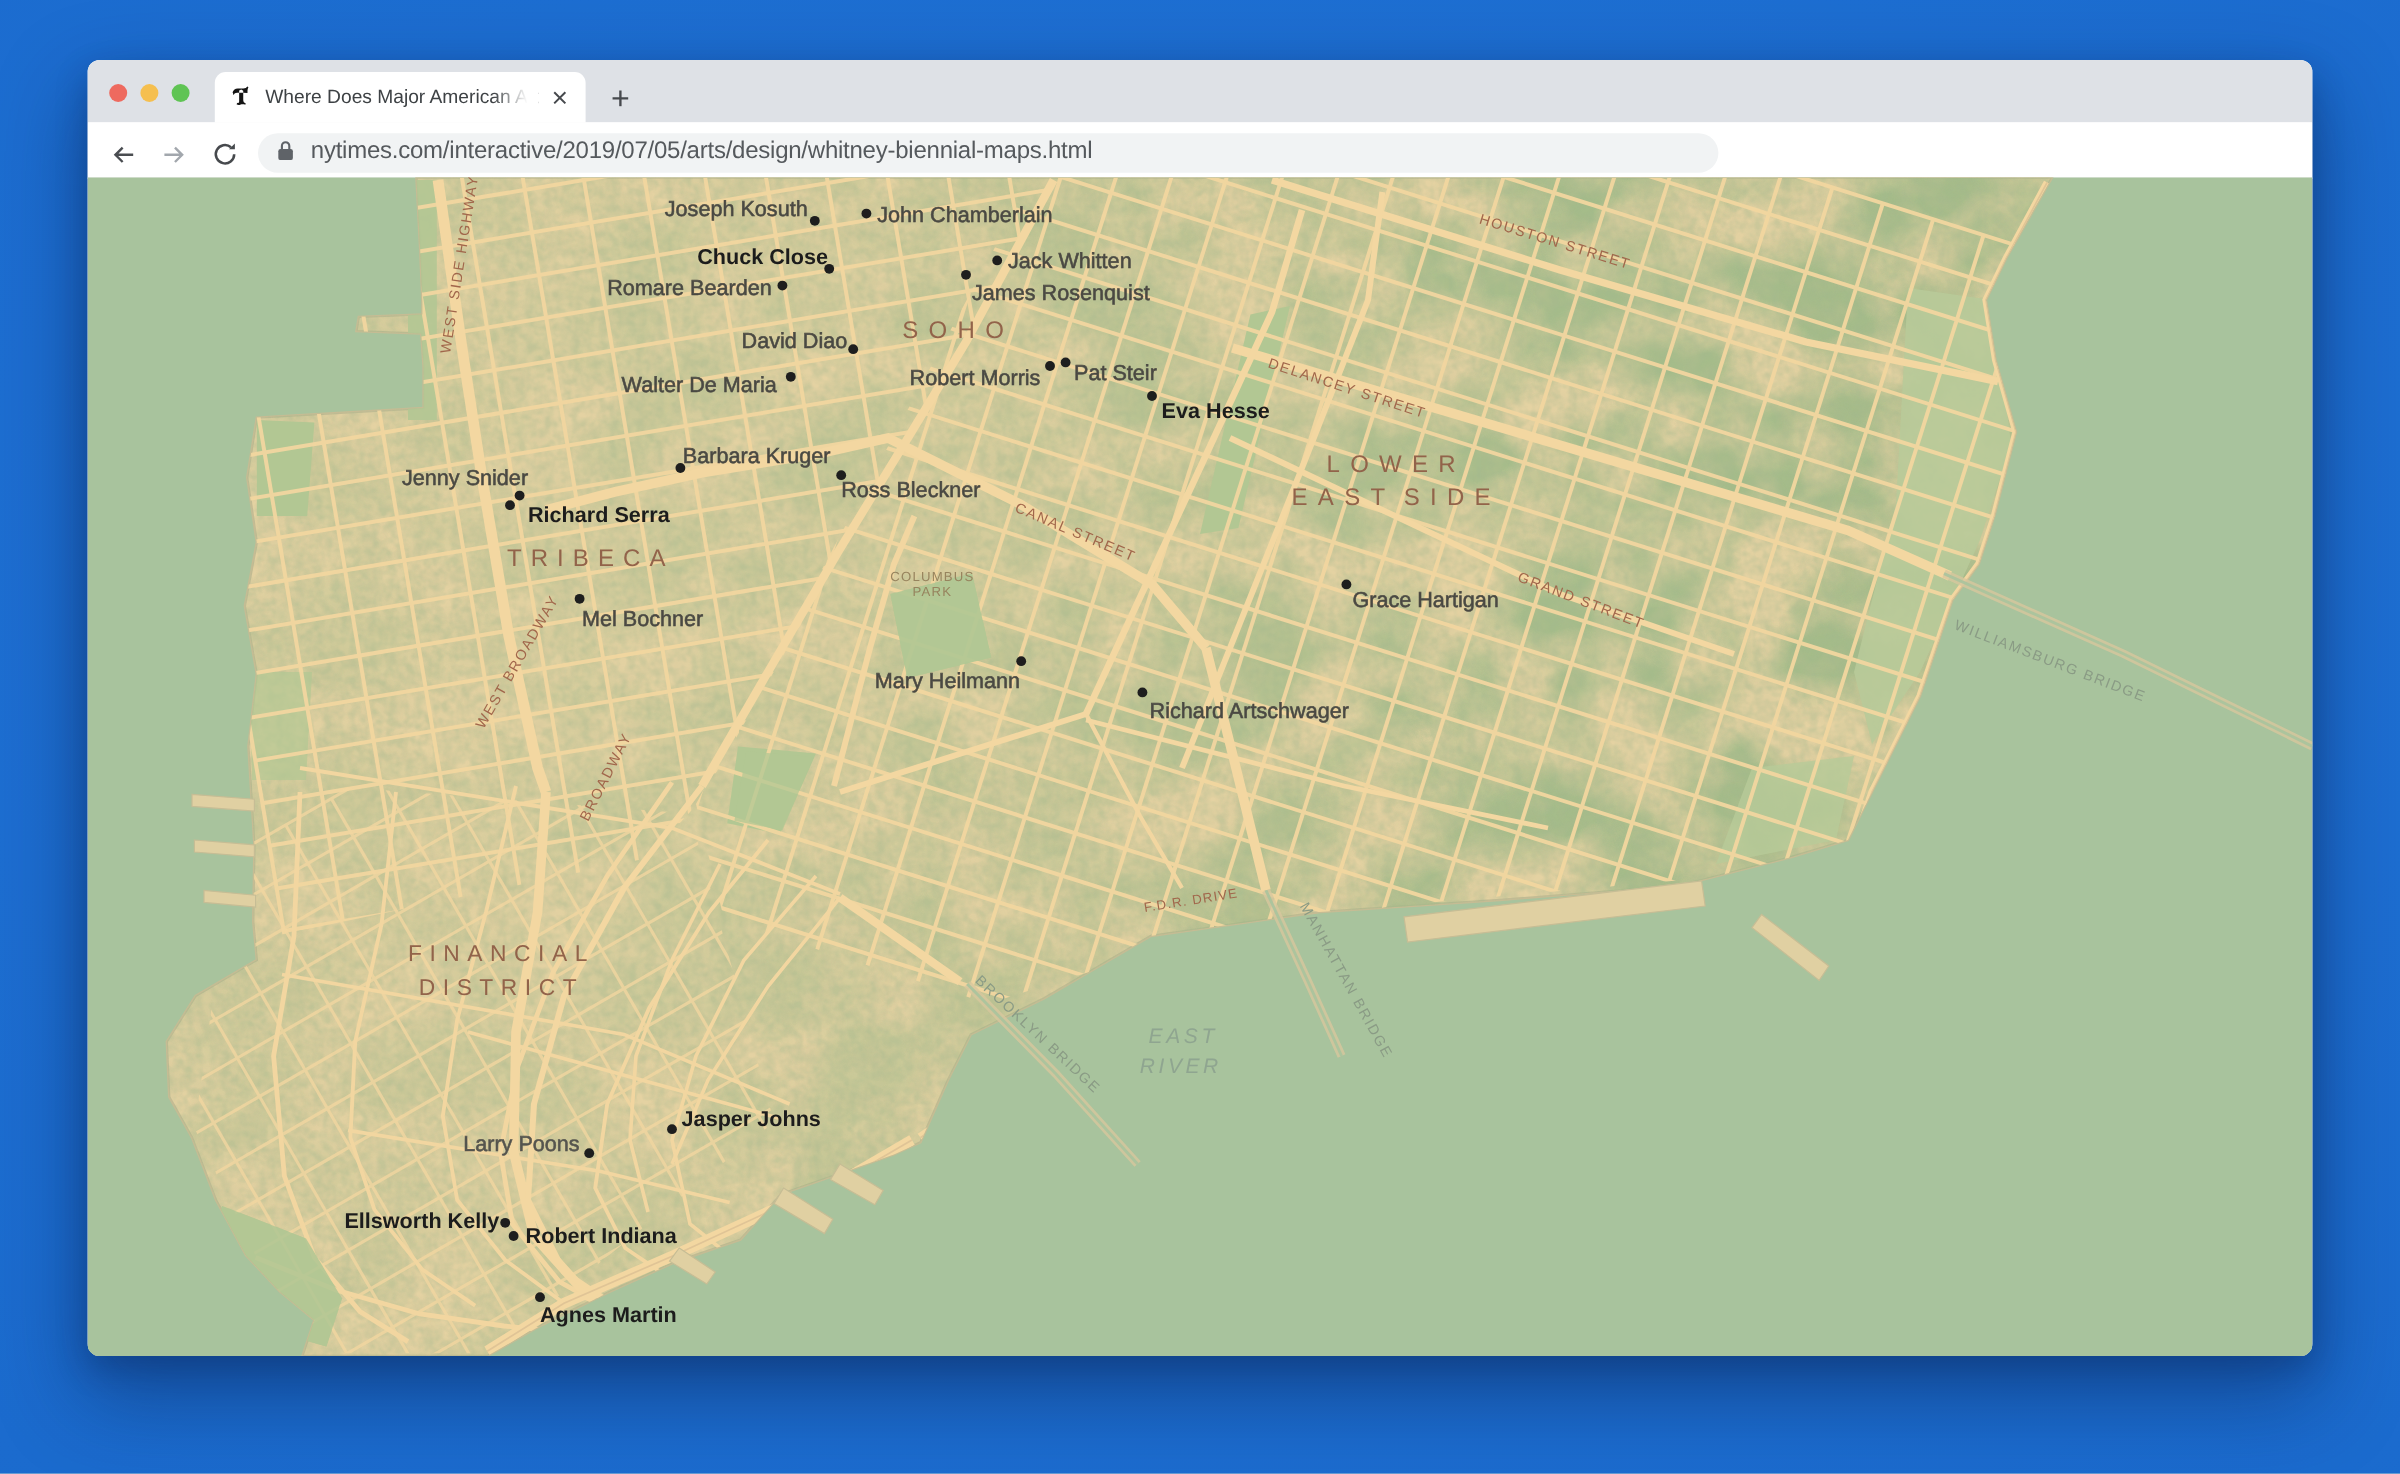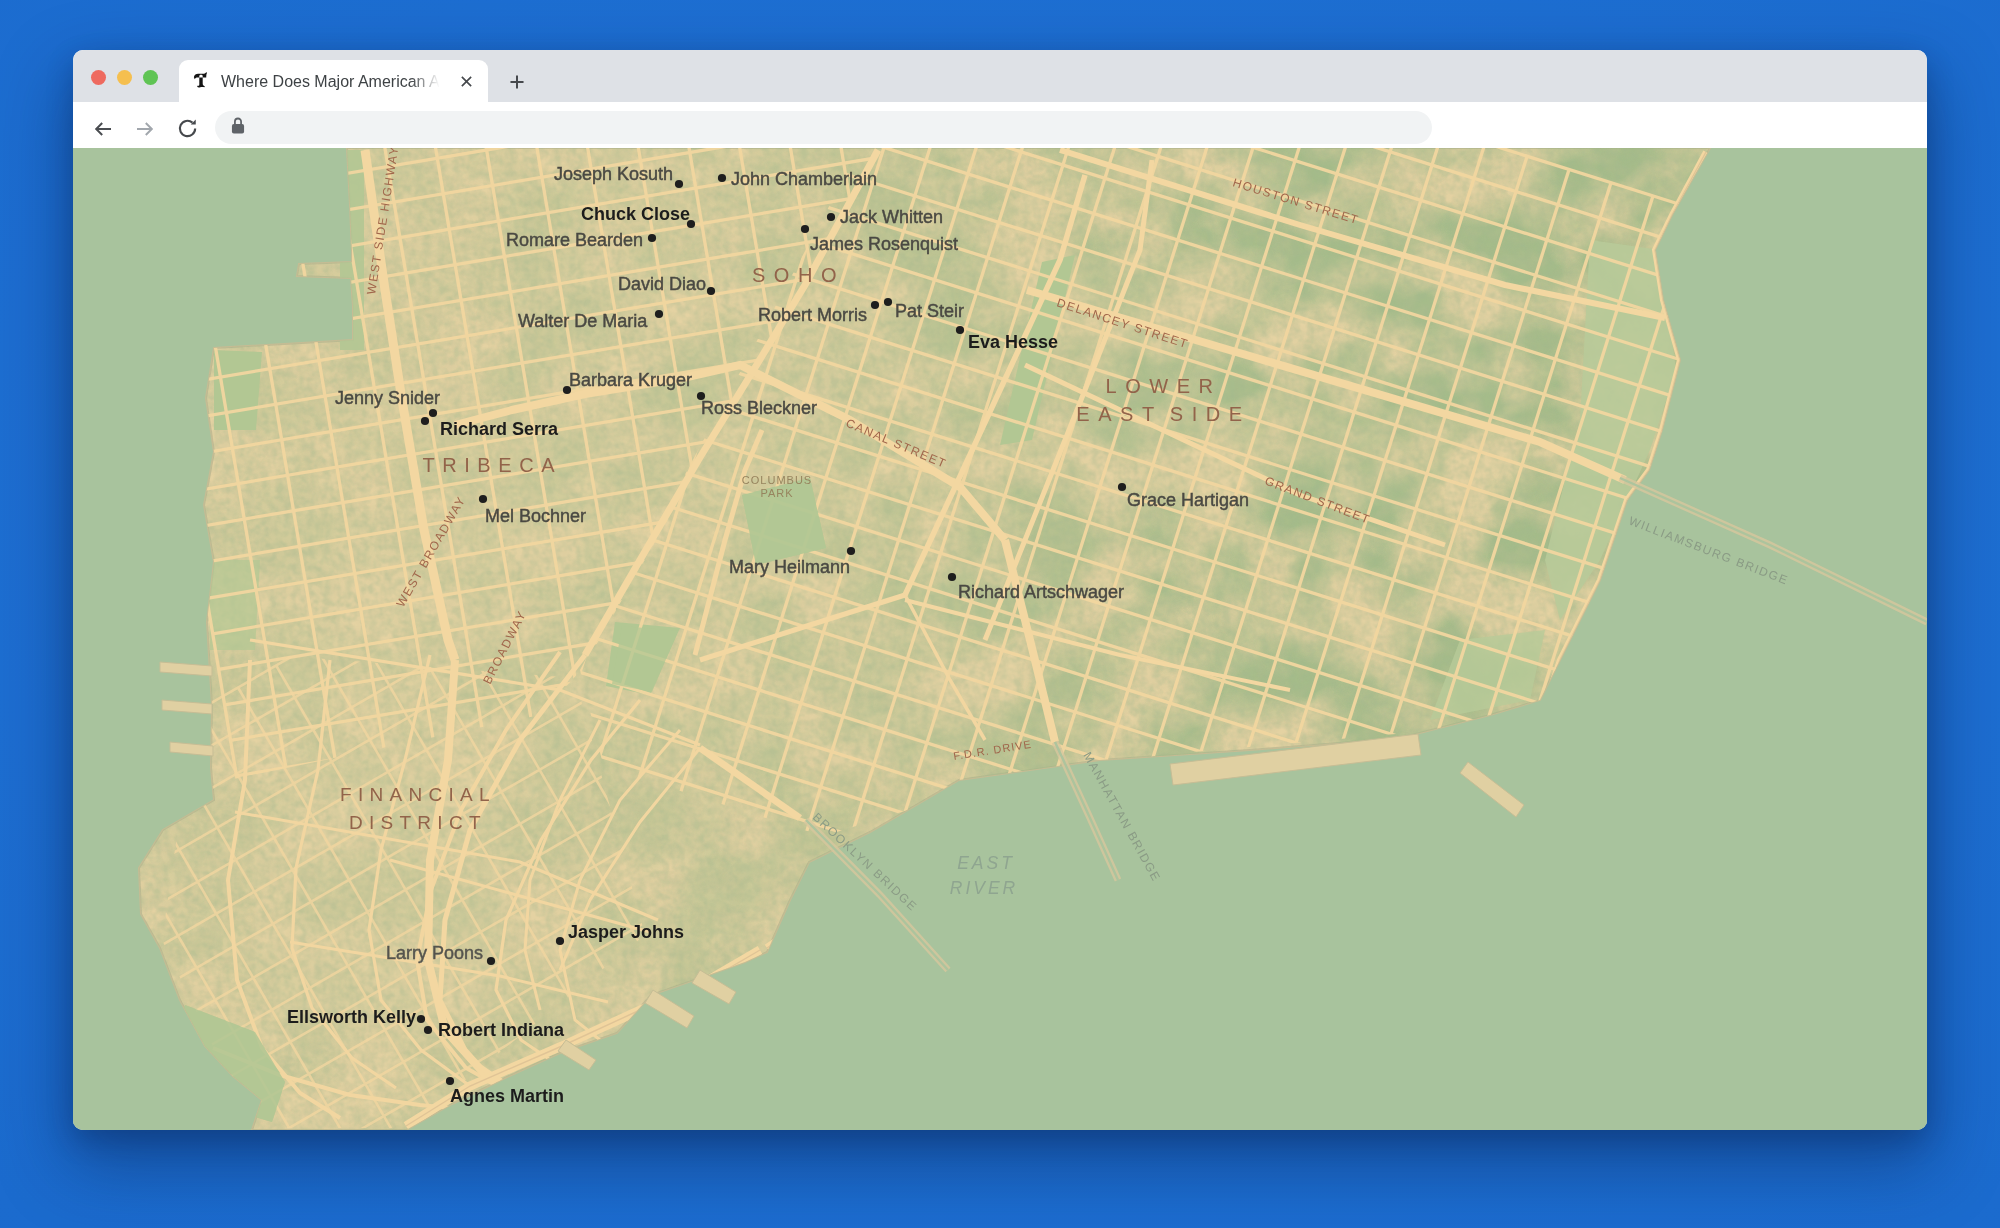--- a/index.html
+++ b/index.html
@@ -52,20 +52,21 @@
       <path d="M4 12 H18.5 M12.8 6 l6 6 -6 6" fill="none" stroke="#a2a7ad" stroke-width="2"></path>
     </svg>
     <svg style="position:absolute;left:103px;top:15px" width="23" height="23" viewBox="0 0 24 24">
       <path d="M20 12 a8 8 0 1 1 -2.8 -6.1" fill="none" stroke="#46494d" stroke-width="2.2"></path>
       <path d="M20.6 2.6 v5.2 h-5.2 z" fill="#46494d" stroke="none"></path>
     </svg>
     <svg style="position:absolute;left:158px;top:14px" width="14" height="19" viewBox="0 0 15 20">
       <rect x="1" y="8.5" width="13" height="10" rx="2" fill="#5f6368"></rect>
       <path d="M4.2 8.5 V5.8 a3.3 3.3 0 0 1 6.6 0 V8.5" fill="none" stroke="#5f6368" stroke-width="1.9"></path>
     </svg>
+    <div class="urltext">nytimes.com/interactive/2019/07/05/arts/design/whitney-biennial-maps.html</div>
   </div>
   <div class="map">
   <svg width="1854" height="982" viewBox="73 148 1854 982" preserveAspectRatio="none">
 
 <defs>
 <path id="land" d="M347,148 L350,205 L352,252 L352,262 L299,264 L297,276 L351,278 L353,306 L353,340 L214,348 L206,398 L214,452 L204,505 L214,562 L207,622 L212,705 L211,768 L214,800 L163,830 L139,868 L141,914 L160,948 L180,1000 L205,1046 L233,1076 L262,1100 L252,1130 L406,1130 L452,1104 L507,1077 L562,1052 L617,1033 L651,995 L700,978 L745,962 L767,952 L790,900 L809,862 L870,832 L959,780 L1100,760 L1250,750 L1400,738 L1490,715 L1540,700 L1560,660 L1600,580 L1627,500 L1649,470 L1662,430 L1680,360 L1663,300 L1655,250 L1672,215 L1710,148 Z"></path>
 <clipPath id="landClip">
             <use href="#land"></use>
           </clipPath>
 <clipPath id="westClip">

